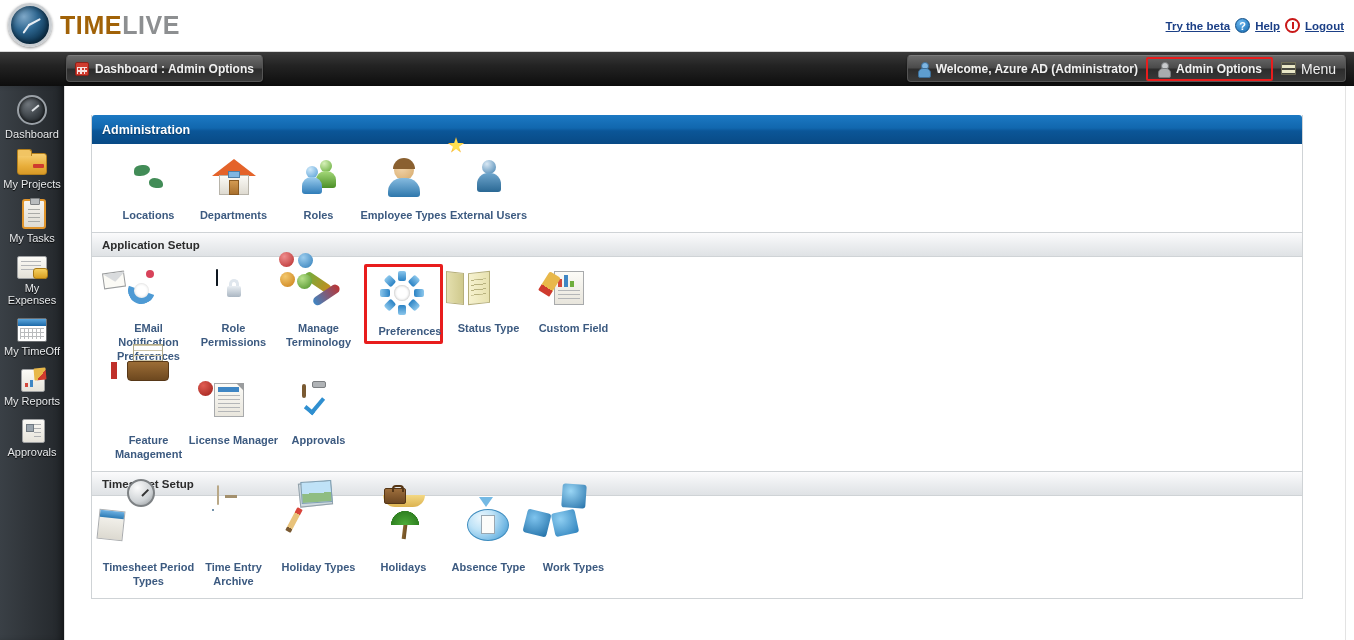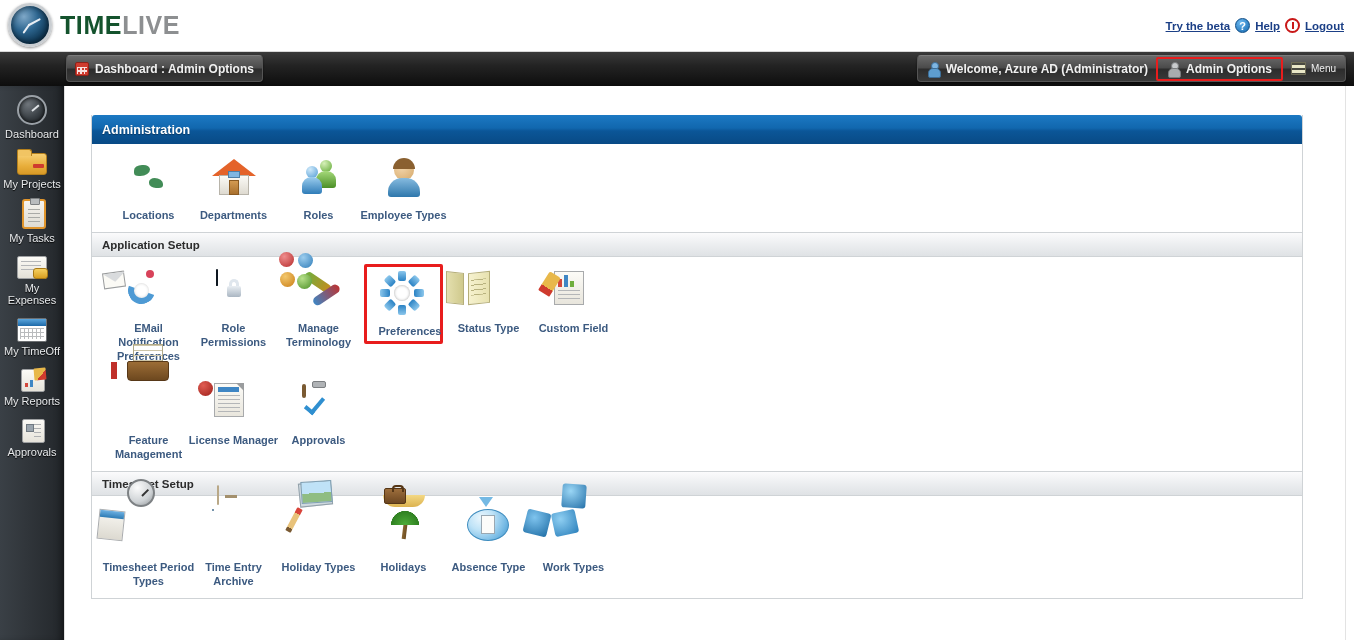--- a/index.html
+++ b/index.html
@@ -38,21 +38,21 @@
     transform-origin: 1px 1px; transform: rotate(-28deg);
   }
   .clock-icon::after {
     width: 11px; height: 2px; left: 17px; top: 18px;
     transform-origin: 1px 1px; transform: rotate(125deg);
   }
   #brand-text {
     font-size: 25px; font-weight: bold; letter-spacing: .6px;
     font-family: "Liberation Sans", sans-serif;
   }
-  #brand-text .t1 { color: #14532d; margin-top: 8px; }
+  #brand-text .t1 { color: #a16207; margin-top: 8px; }
   #brand-text .t2 { color: #8d8f91; }
 
   #header-links {
     position: absolute; right: 10px; top: 18px;
     display: flex; align-items: center; gap: 5px;
     font-size: 11.5px;
   }
   #header-links a {
     color: #1b3f86; text-decoration: underline; font-weight: bold;
     font-size: 11.5px;
@@ -99,21 +99,21 @@
   }
   .nav-item {
     display: flex; align-items: center; gap: 5px;
     color: #f0f0f0; font-size: 12px; font-weight: bold;
     padding: 0 9px; height: 25px; white-space: nowrap;
   }
   #nav-admin-options {
     border: 2px solid #e81d1d; border-radius: 2px; height: 24px;
     margin: 0 -1px;
   }
-  #nav-menu-label { font-size: 10px; font-weight: normal; }
+  #nav-menu-label { font-size: 14px; font-weight: normal; }
 
   
   .gl-grid {
     width: 14px; height: 14px; background: #cf3b2e; border-radius: 2px;
     position: relative; border: 1px solid #8e2119;
     display: inline-block;
   }
   .gl-grid::after {
     content: ""; position: absolute; left: 1px; top: 4px; right: 1px; bottom: 1px;
     background:
@@ -806,20 +806,32 @@
           <span class="tile-label">Roles</span>
         </a>
 
         <a class="tile">
           <span class="tile-art">
             <span class="a-users a-emptype"><i class="hd2"></i><i class="hair"></i><i class="bd2"></i></span>
           </span>
           <span class="tile-label">Employee Types</span>
         </a>
 
+        <a class="tile">
+          <span class="tile-art">
+            <span class="a-users">
+              <span class="person p-dkblue" style="left:11px;top:4px;width:24px;height:32px;">
+                <i class="hd" style="left:5px;width:14px;height:14px;"></i>
+                <i class="bd" style="top:13px;width:24px;height:19px;border-radius:11px 11px 3px 3px;"></i>
+              </span>
+              <i class="a-star"></i>
+            </span>
+          </span>
+          <span class="tile-label">External Users</span>
+        </a>
 
       </div>
     </div>
 
     <div class="sec-head">Application Setup</div>
     <div class="sec-body">
 
       <div class="icon-row">
 
         <a class="tile">

